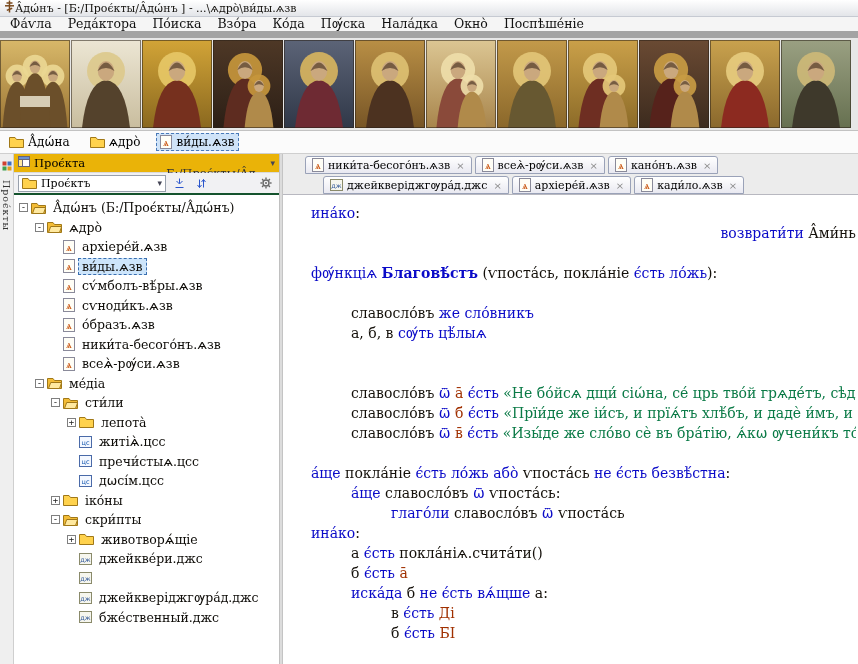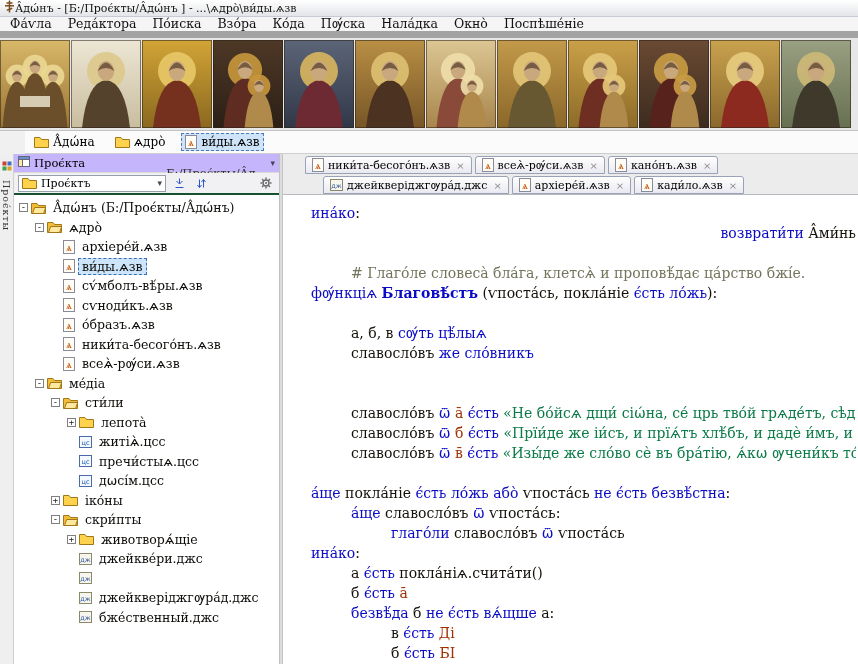--- a/index.html
+++ b/index.html
@@ -18,35 +18,35 @@
   .menu-item { padding: 1px 8px 2px 8px; color: #111; cursor: default; }
 
   
   .iconstrip { height: 93px; flex: 0 0 93px; display: flex; align-items: center;
     background: #e7e7e7; border-bottom: 1px solid #c2c2c2; overflow: hidden; }
   .thumb { width: 70px; height: 88px; flex: 0 0 70px; margin: 0 1px 0 0; background:#20160c; }
   .thumb svg { display: block; }
 
   
   .breadcrumbs { height: 23px; flex: 0 0 23px; display: flex; align-items: center; gap: 12px;
-    padding-left: 5px; background: #fbfbfb; border-bottom: 1px solid #cfcfcf; font-size: 12px; margin-left: 25px; }
+    padding-left: 5px; background: #fbfbfb; border-bottom: 1px solid #cfcfcf; font-size: 12px; }
   .crumb { display: flex; align-items: center; gap: 4px; padding: 1px 3px; border: 1px solid transparent; }
   .crumb.selected { background: #cfe3f8; border: 1px dashed #4a7ab8; }
 
   
   .main { flex: 1; display: flex; min-height: 0; }
 
   .toolstrip { width: 14px; flex: 0 0 14px; background: #efefef; border-right: 1px solid #cfcfcf;
     display: flex; flex-direction: column; align-items: center; padding-top: 2px; gap: 5px; }
   .vlabel { writing-mode: vertical-rl; font-size: 9.5px; color: #333; letter-spacing: 1px; }
 
   .leftpanel { width: 266px; flex: 0 0 266px; display: flex; flex-direction: column;
     background: #ffffff; border-right: 1px solid #c0c0c0; min-height: 0; }
   .panel-caption { height: 19px; flex: 0 0 19px; display: flex; align-items: center; gap: 4px;
-    padding: 0 4px; background: #c4b5fd; border-bottom: 1px solid #dadada; font-size: 11.5px; }
+    padding: 0 4px; background: #eab308; border-bottom: 1px solid #dadada; font-size: 11.5px; }
   .panel-caption .path { margin-left: auto; color: #333; white-space: nowrap; margin-top: 20px; }
   .panel-caption .arrow { color: #445; font-size: 9px; }
   .panel-toolbar { height: 22px; flex: 0 0 22px; display: flex; align-items: center; gap: 4px;
     padding: 0 4px; background: #f1f1f3; border-bottom: 2px solid #14532d; }
   .combo { flex: 0 0 148px; height: 17px; display: flex; align-items: center; gap: 4px;
     background: #fff; border: 1px solid #98a0ac; font-size: 11px; padding: 0 3px; }
   .combo .arrow { margin-left: auto; color: #445; font-size: 9px; }
   .tool-btn { width: 18px; height: 18px; display: flex; align-items: center; justify-content: center;
     border: 1px solid transparent; }
   .spacer { flex: 1; }
@@ -709,37 +709,36 @@
               </svg>
             </span>
             <span class="etab-label">кади́ло.ѧзв</span>
             <span class="etab-close">×</span>
           </div>
         </div>
       <div class="code">
           <div class="code-line" style="padding-left: 0px;"><span class="tk-kw">ина́ко</span><span class="tk-pl">:</span></div>
           <div class="code-line" style="padding-left: 40px; text-align: right;"><span class="tk-kw">возврати́ти </span><span class="tk-pl">А̂ми́нь</span></div>
           <div class="code-line" style="padding-left: 0px;">&nbsp;</div>
-          <div class="code-line" style="padding-left: 40px;"><span class="tk-com"># Глаго́ле словеса̀ бла́га, клетсѧ̀ и проповѣ́дає ца́рство бжі́е.</span></div>
           <div class="code-line" style="padding-left: 0px;"><span class="tk-kw">фѹ́нкціѧ </span><span class="tk-fn">Благовѣ́стъ</span><span class="tk-pl"> (ѵпоста́сь, покла́ніе </span><span class="tk-kw">є́сть</span><span class="tk-kw"> ло́жь</span><span class="tk-pl">):</span></div>
           <div class="code-line" style="padding-left: 0px;">&nbsp;</div>
+          <div class="code-line" style="padding-left: 40px;"><span class="tk-pl">славосло́въ </span><span class="tk-kw">же</span><span class="tk-kw"> сло́вникъ</span></div>
           <div class="code-line" style="padding-left: 40px;"><span class="tk-pl">а, б, в </span><span class="tk-kw">сѹ́ть</span><span class="tk-kw"> цѣ́лыѧ</span></div>
-          <div class="code-line" style="padding-left: 40px;"><span class="tk-pl">славосло́въ </span><span class="tk-kw">же</span><span class="tk-kw"> сло́вникъ</span></div>
           <div class="code-line" style="padding-left: 0px;">&nbsp;</div>
           <div class="code-line" style="padding-left: 0px;">&nbsp;</div>
           <div class="code-line" style="padding-left: 40px;"><span class="tk-pl">славосло́въ </span><span class="tk-kw">ѿ </span><span class="tk-num">а̄ </span><span class="tk-kw">є́сть </span><span class="tk-str">«Не бо́йсѧ дщи́ сіѡ́на, се́ црь тво́й грѧде́тъ, сѣдѧ</span></div>
           <div class="code-line" style="padding-left: 40px;"><span class="tk-pl">славосло́въ </span><span class="tk-kw">ѿ </span><span class="tk-num">б̄ </span><span class="tk-kw">є́сть </span><span class="tk-str">«Прїи́де же іи́съ, и прїѧ́тъ хлѣ́бъ, и дадѐ и́мъ, и ре</span></div>
           <div class="code-line" style="padding-left: 40px;"><span class="tk-pl">славосло́въ </span><span class="tk-kw">ѿ </span><span class="tk-num">в̄ </span><span class="tk-kw">є́сть </span><span class="tk-str">«Изы́де же сло́во сѐ въ бра́тію, ѧ́кѡ ѹчени́къ то́й</span></div>
           <div class="code-line" style="padding-left: 0px;">&nbsp;</div>
           <div class="code-line" style="padding-left: 0px;"><span class="tk-kw">а́ще </span><span class="tk-pl">покла́ніе </span><span class="tk-kw">є́сть</span><span class="tk-kw"> ло́жь </span><span class="tk-kw">або̀ </span><span class="tk-pl">ѵпоста́сь </span><span class="tk-kw">не є́сть</span><span class="tk-kw"> безвѣ́стна</span><span class="tk-pl">:</span></div>
           <div class="code-line" style="padding-left: 40px;"><span class="tk-kw">а́ще </span><span class="tk-pl">славосло́въ </span><span class="tk-kw">ѿ </span><span class="tk-pl">ѵпоста́сь:</span></div>
           <div class="code-line" style="padding-left: 80px;"><span class="tk-kw">глаго́ли </span><span class="tk-pl">славосло́въ </span><span class="tk-kw">ѿ </span><span class="tk-pl">ѵпоста́сь</span></div>
           <div class="code-line" style="padding-left: 0px;"><span class="tk-kw">ина́ко</span><span class="tk-pl">:</span></div>
           <div class="code-line" style="padding-left: 40px;"><span class="tk-pl">а </span><span class="tk-kw">є́сть </span><span class="tk-pl">покла́ніѧ.счита́ти()</span></div>
           <div class="code-line" style="padding-left: 40px;"><span class="tk-pl">б </span><span class="tk-kw">є́сть </span><span class="tk-num">а̄</span></div>
-          <div class="code-line" style="padding-left: 40px;"><span class="tk-kw">безвѣ́да </span><span class="tk-pl">б </span><span class="tk-kw">не є́сть </span><span class="tk-kw">вѧ́щше </span><span class="tk-pl">а:</span></div>
+          <div class="code-line" style="padding-left: 40px;"><span class="tk-kw">иска́да </span><span class="tk-pl">б </span><span class="tk-kw">не є́сть </span><span class="tk-kw">вѧ́щше </span><span class="tk-pl">а:</span></div>
           <div class="code-line" style="padding-left: 80px;"><span class="tk-pl">в </span><span class="tk-kw">є́сть </span><span class="tk-num">Д̄і</span></div>
           <div class="code-line" style="padding-left: 80px;"><span class="tk-pl">б </span><span class="tk-kw">є́сть </span><span class="tk-num">Б̄І</span></div>
         </div>
     </div>
 
   </div>
 </div>
 
 </body></html>

